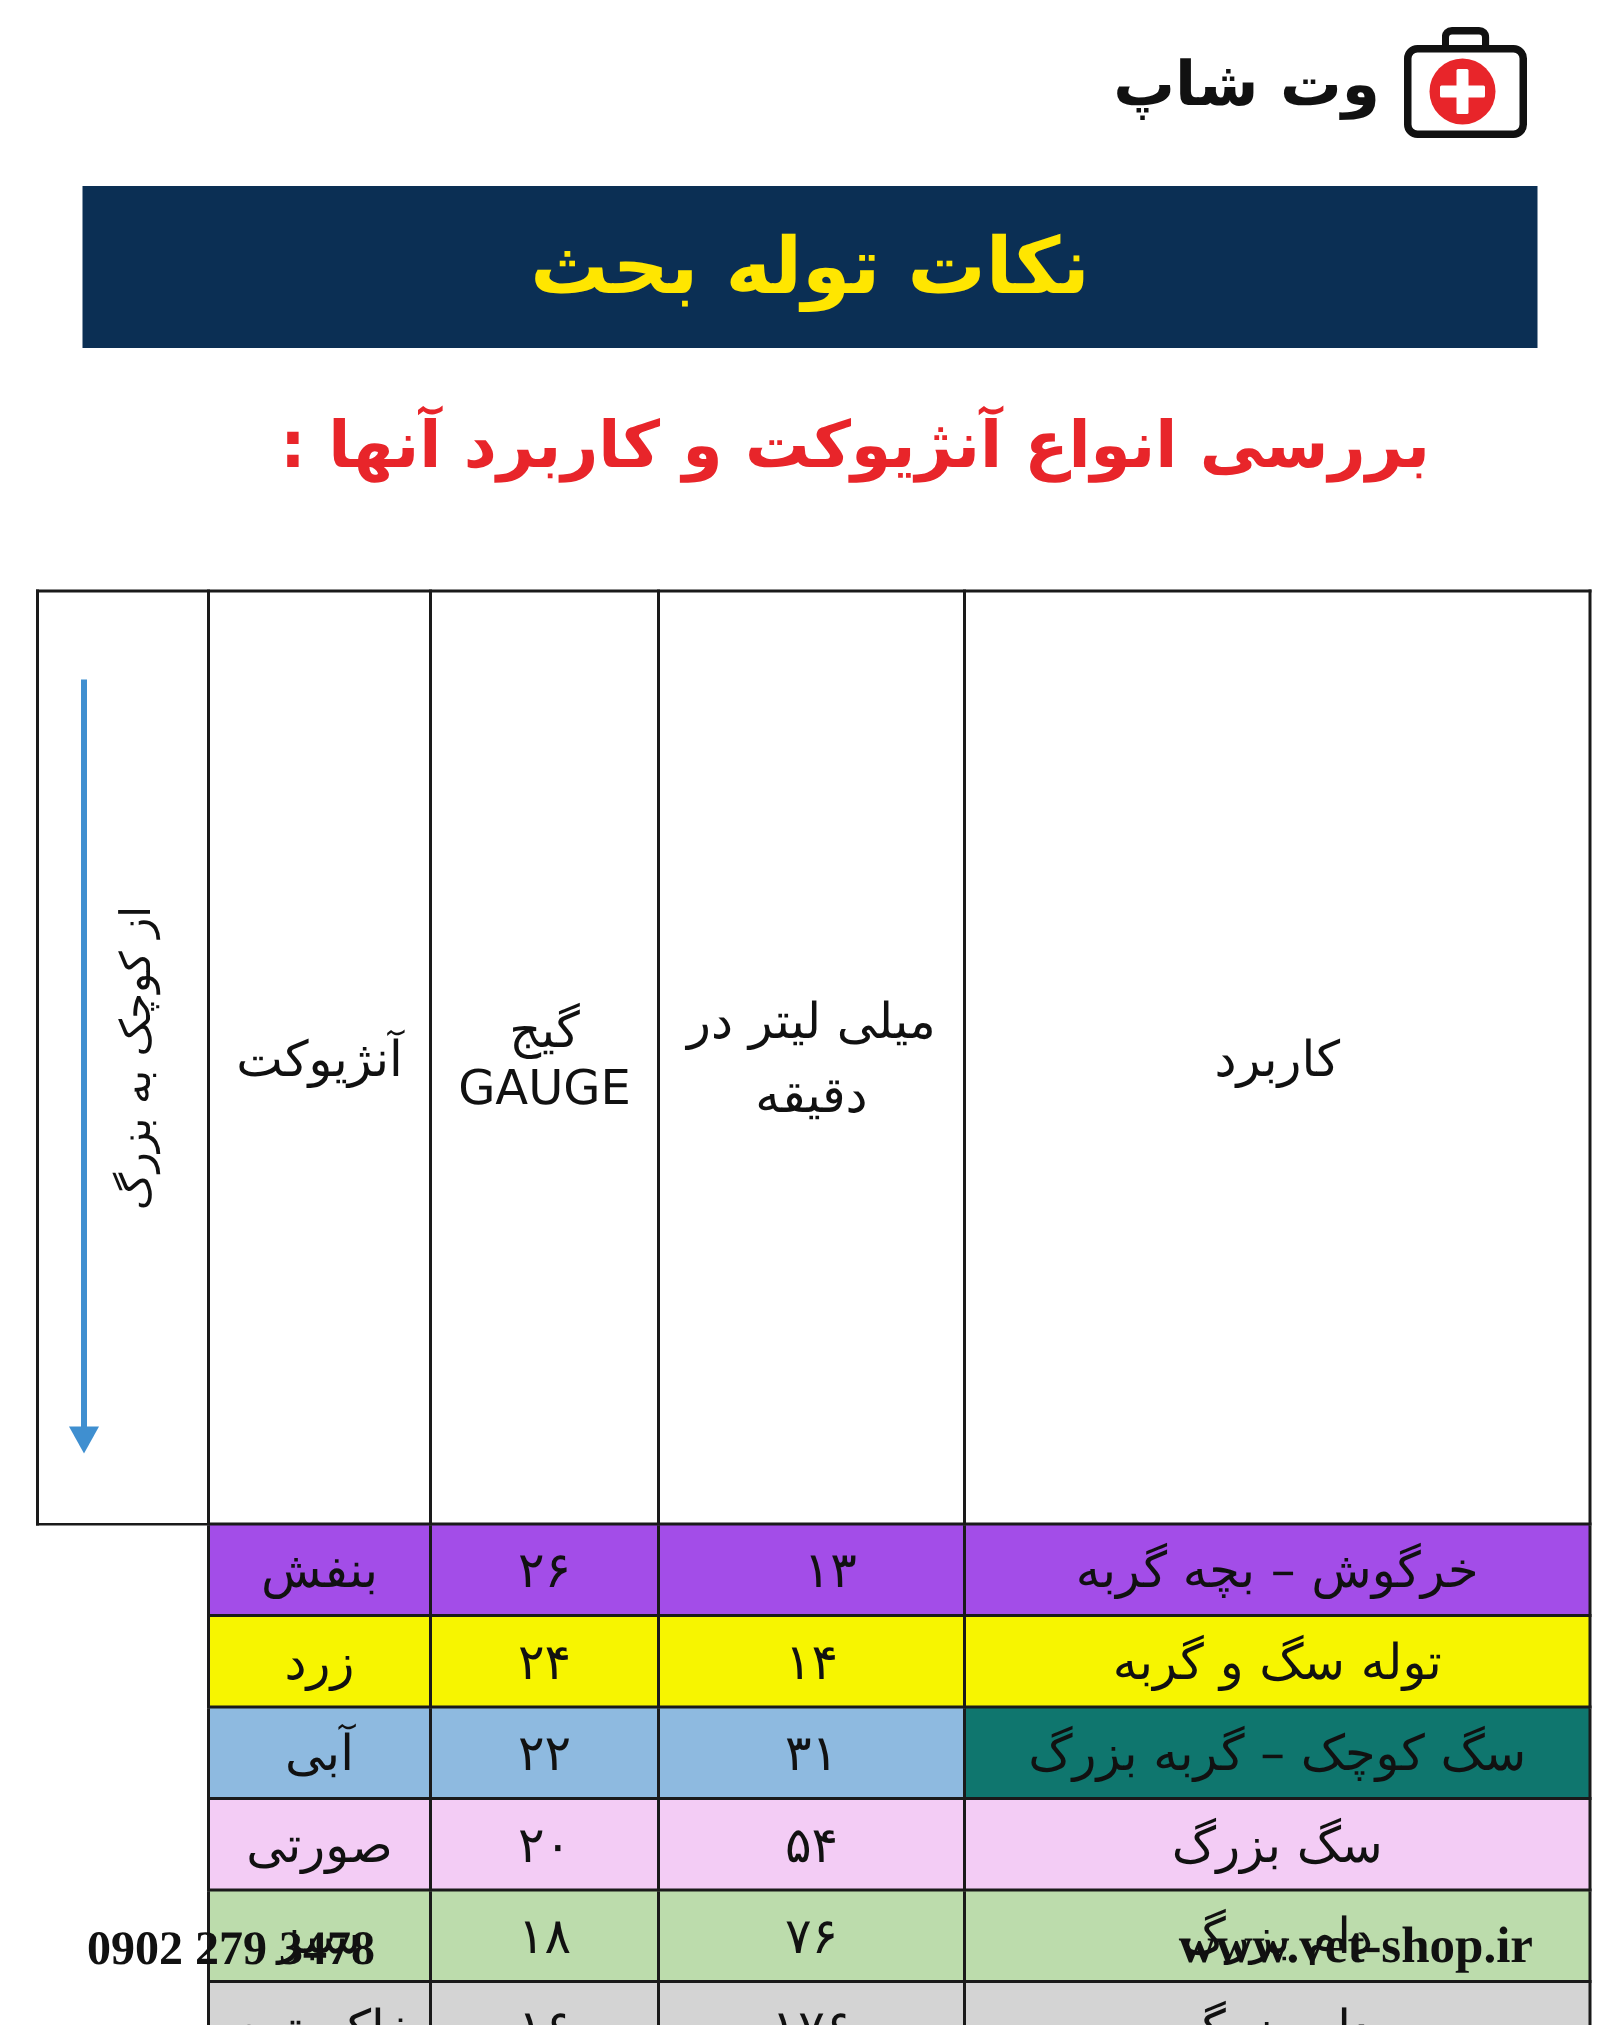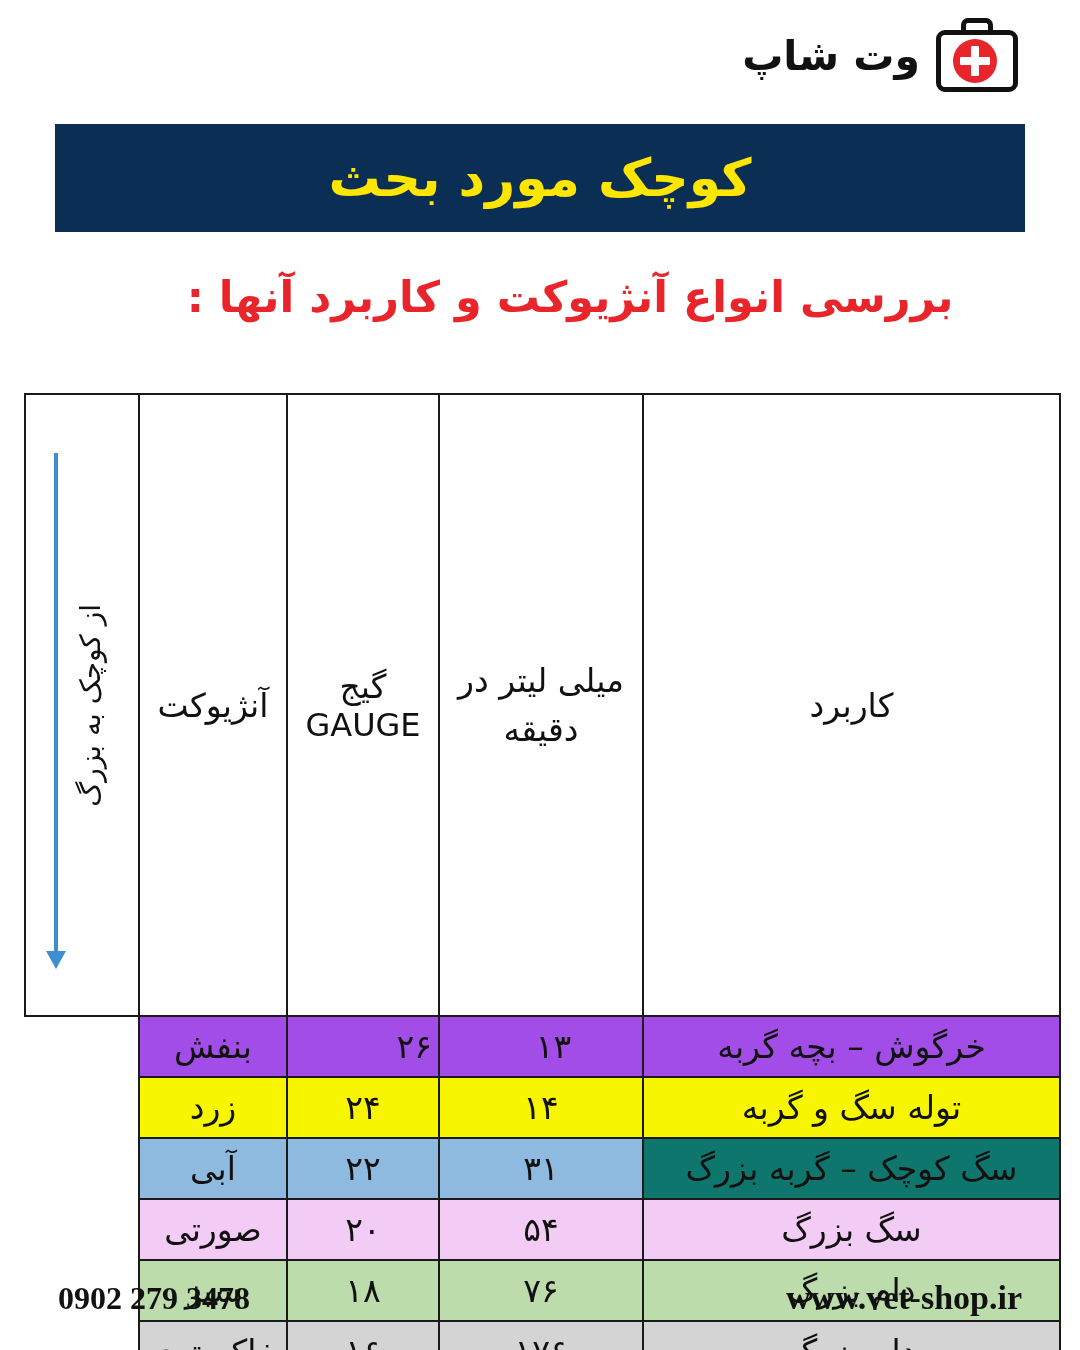--- a/index.html
+++ b/index.html
@@ -239,21 +239,21 @@
     <div class="logo-handle"></div>
     <div class="logo-case"></div>
     <div class="logo-circle"></div>
     <div class="logo-cross-v"></div>
     <div class="logo-cross-h"></div>
   </div>
   <div class="logo-text">وت شاپ</div>
 </div>
 
 <div class="banner">
-  <div class="banner-title">کوچک مورد بحث</div>
+  <div class="banner-title">نکات توله بحث</div>
 </div>
 
 <div class="subtitle">بررسی انواع آنژیوکت و کاربرد آنها :</div>
 
 <div class="table-wrap">
   <table class="angio">
     <colgroup>
       <col class="col-use">
       <col class="col-ml">
       <col class="col-gauge">
@@ -275,21 +275,21 @@
             <div class="arrow-head"></div>
             <div class="arrow-label">از کوچک به بزرگ</div>
           </div>
         </td>
       </tr>
     </thead>
     <tbody>
         <tr>
           <td class="use-cell" style="background: rgb(163, 77, 232);">خرگوش – بچه گربه</td>
           <td style="background: rgb(163, 77, 232); padding-left: 31px;">۱۳</td>
-          <td style="background: rgb(163, 77, 232); text-align: right;">۲۶</td>
+          <td style="background: rgb(163, 77, 232);">۲۶</td>
           <td style="background: rgb(163, 77, 232);">بنفش</td>
         </tr>
         <tr>
           <td class="use-cell" style="background: rgb(247, 245, 0);">توله سگ و گربه</td>
           <td style="background: rgb(247, 245, 0);">۱۴</td>
           <td style="background: rgb(247, 245, 0);">۲۴</td>
           <td style="background: rgb(247, 245, 0);">زرد</td>
         </tr>
         <tr>
           <td class="use-cell" style="background: #0f766e;">سگ کوچک – گربه بزرگ</td>

